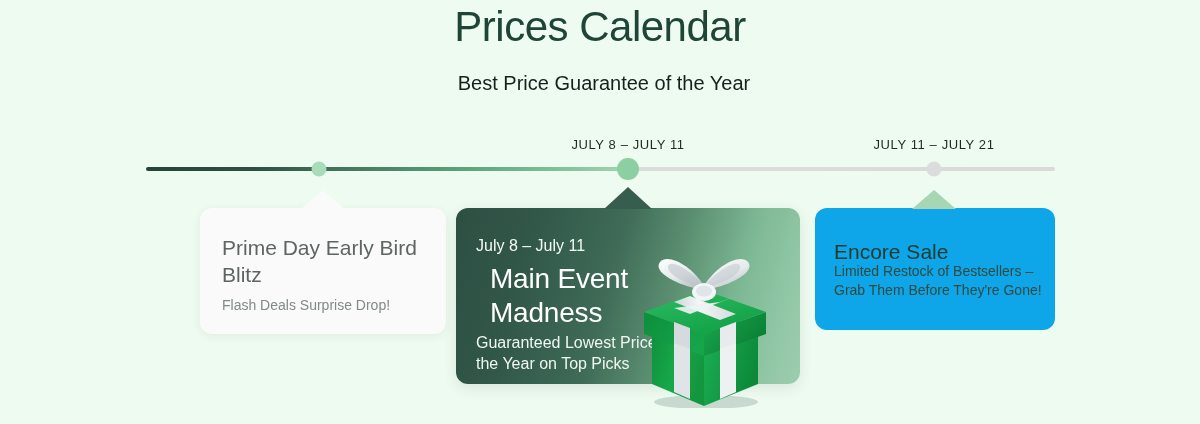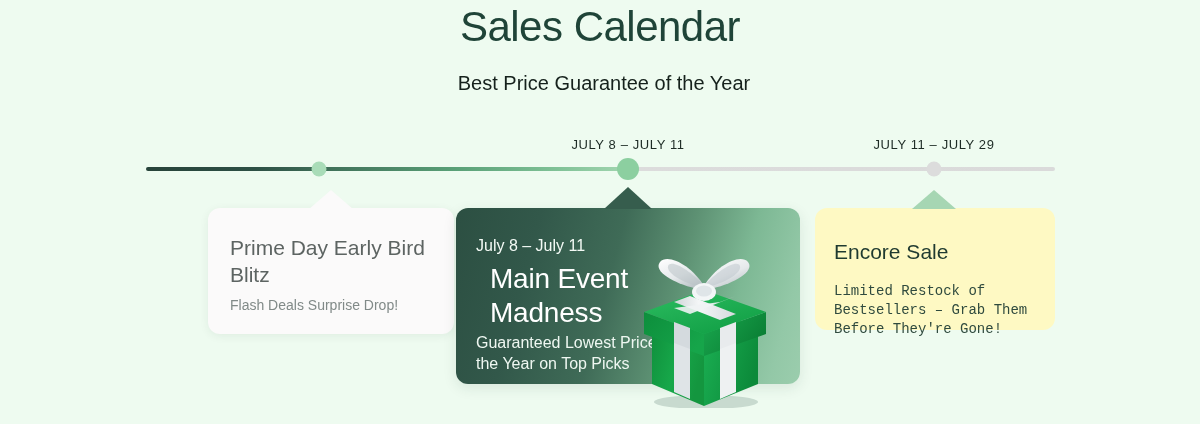--- a/index.html
+++ b/index.html
@@ -107,21 +107,21 @@
     width: 0;
     height: 0;
     top: -18px;
     transform: translateX(-50%);
     border-left: 22px solid transparent;
     border-right: 22px solid transparent;
   }
 
   
   .card-early {
-    left: 208px;
+    left: 200px;
     top: 208px;
     width: 246px;
     height: 126px;
     background: #fbfafa;
     border-radius: 12px;
     box-shadow: 0 2px 10px rgba(30, 60, 45, 0.07);
   }
   .card-early .pointer {
     left: 123px;
     border-bottom: 19px solid #fbfafa;
@@ -208,57 +208,56 @@
     height: 152px;
     pointer-events: none;
   }
 
   
   .card-encore {
     left: 815px;
     top: 208px;
     width: 240px;
     height: 122px;
-    background: #fef9c3;
+    background: #0ea5e9;
     border-radius: 12px;
   }
   .card-encore .pointer {
     left: 119px;
     border-bottom: 19px solid #a6d6b3;
   }
   .card-encore .card-title {
     position: absolute;
     left: 19px;
     top: 30px;
     font-size: 21px;
     line-height: 27px;
     color: #1f3a30;
     font-weight: 400;
   }
   .card-encore .card-sub {
     position: absolute;
     left: 19px;
-    top: 74px;
+    top: 54px;
     font-size: 14px;
     line-height: 19px;
     color: #2f4a3e;
     width: 215px;
-    font-family: Liberation Mono, monospace;
   }
 </style>
 </head>
 <body>
 
 <div class="stage">
 
-  <div class="page-title">Sales Calendar</div>
+  <div class="page-title">Prices Calendar</div>
   <div class="page-subtitle">Best Price Guarantee of the Year</div>
 
   <div class="range-label range-2">JULY 8 – JULY 11</div>
-  <div class="range-label range-3">JULY 11 – JULY 29</div>
+  <div class="range-label range-3">JULY 11 – JULY 21</div>
 
   <div class="timeline">
     <div class="track"></div>
     <div class="node node-1"></div>
     <div class="node node-2"></div>
     <div class="node node-3"></div>
   </div>
 
   <div class="card card-early">
     <div class="pointer"></div>

